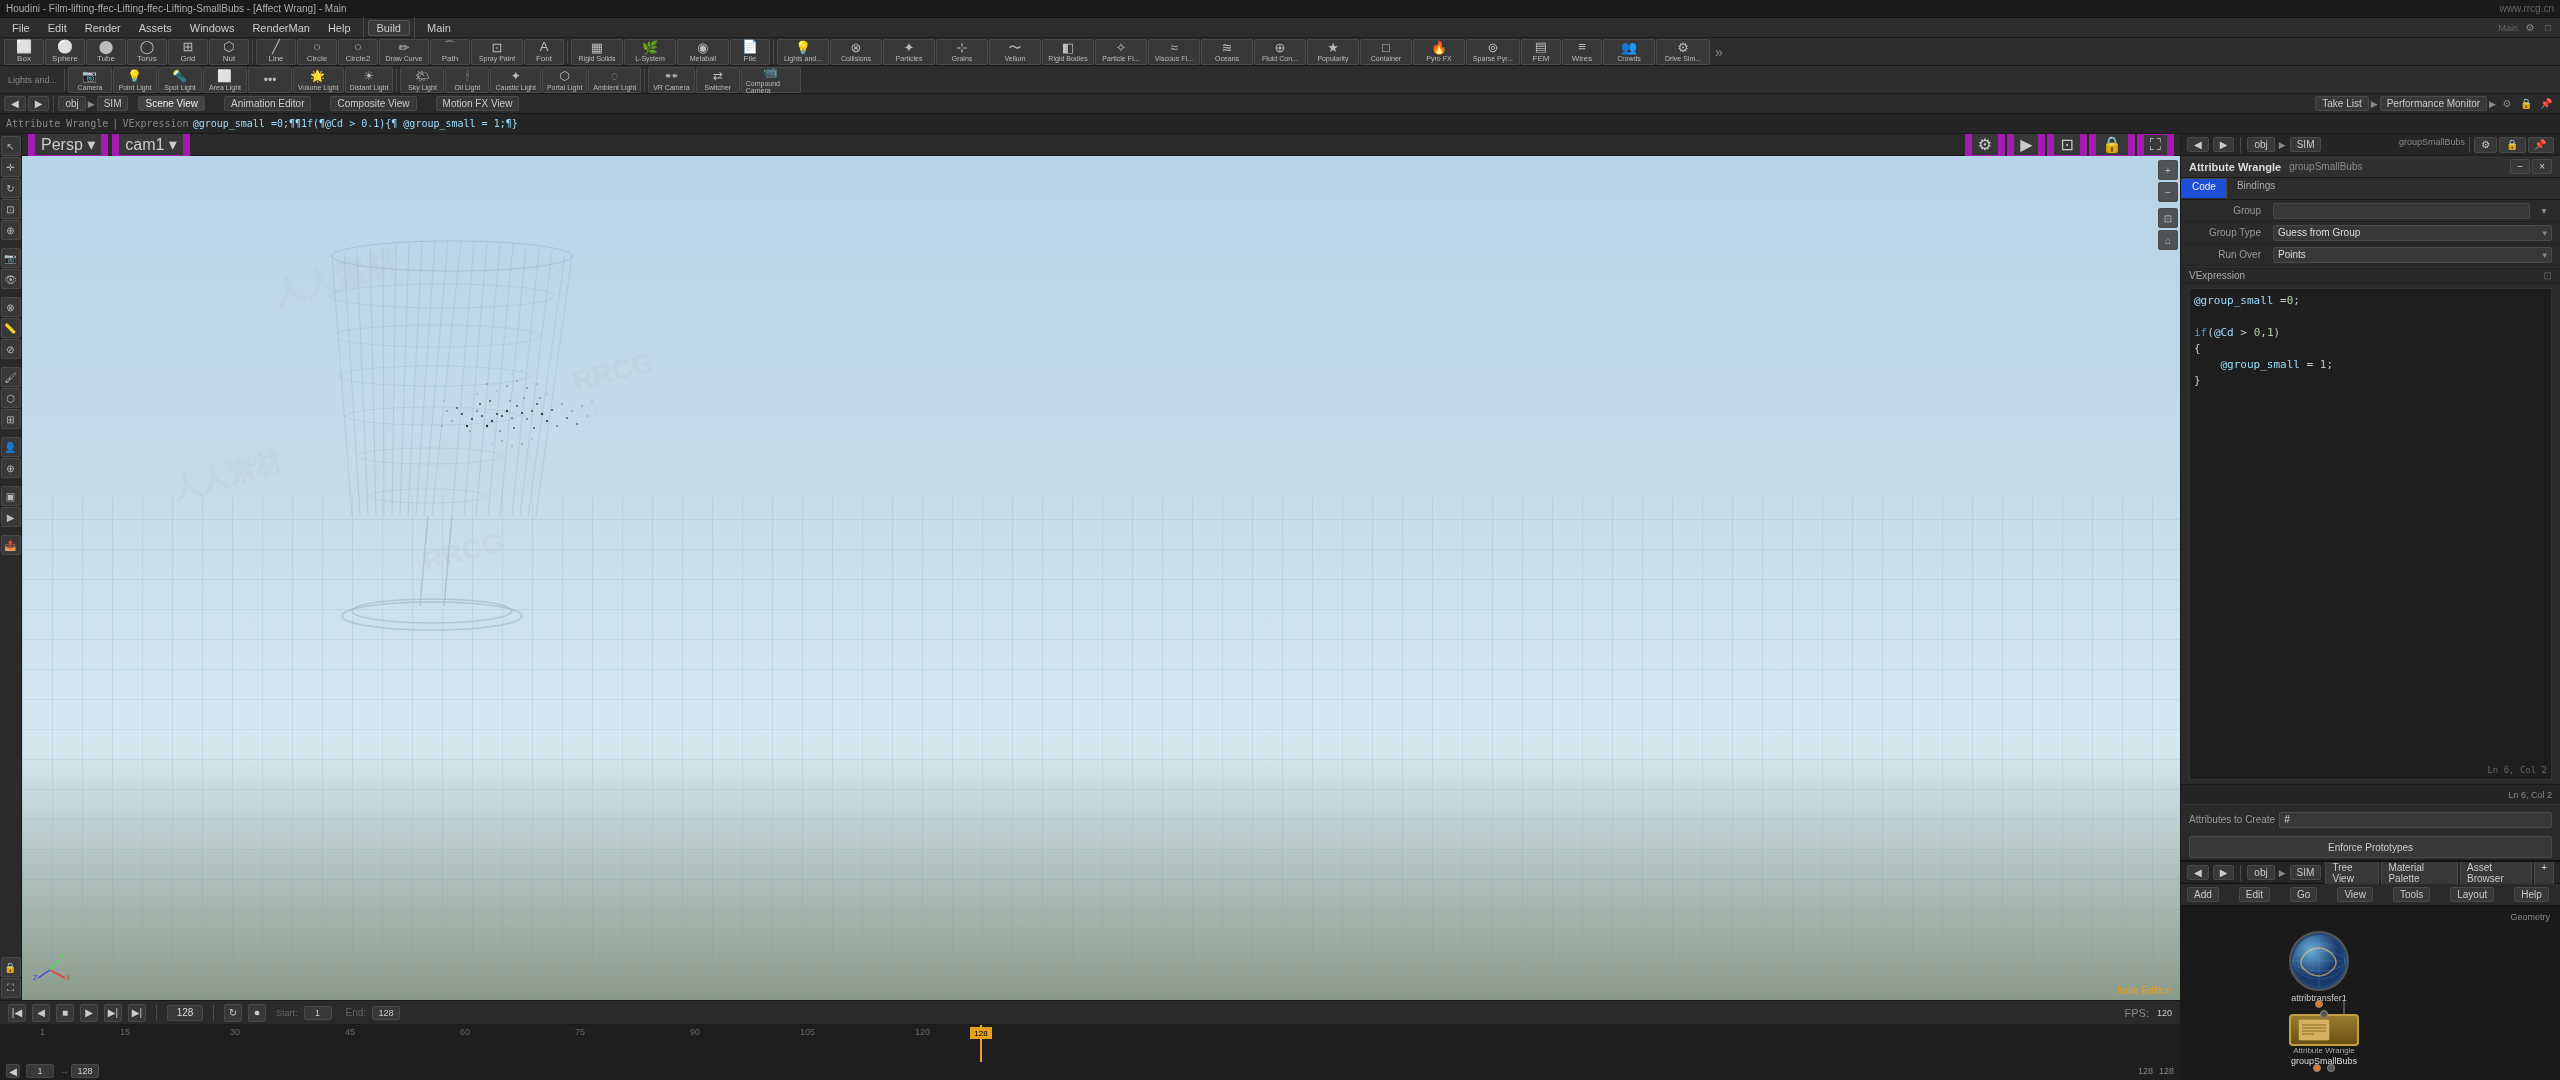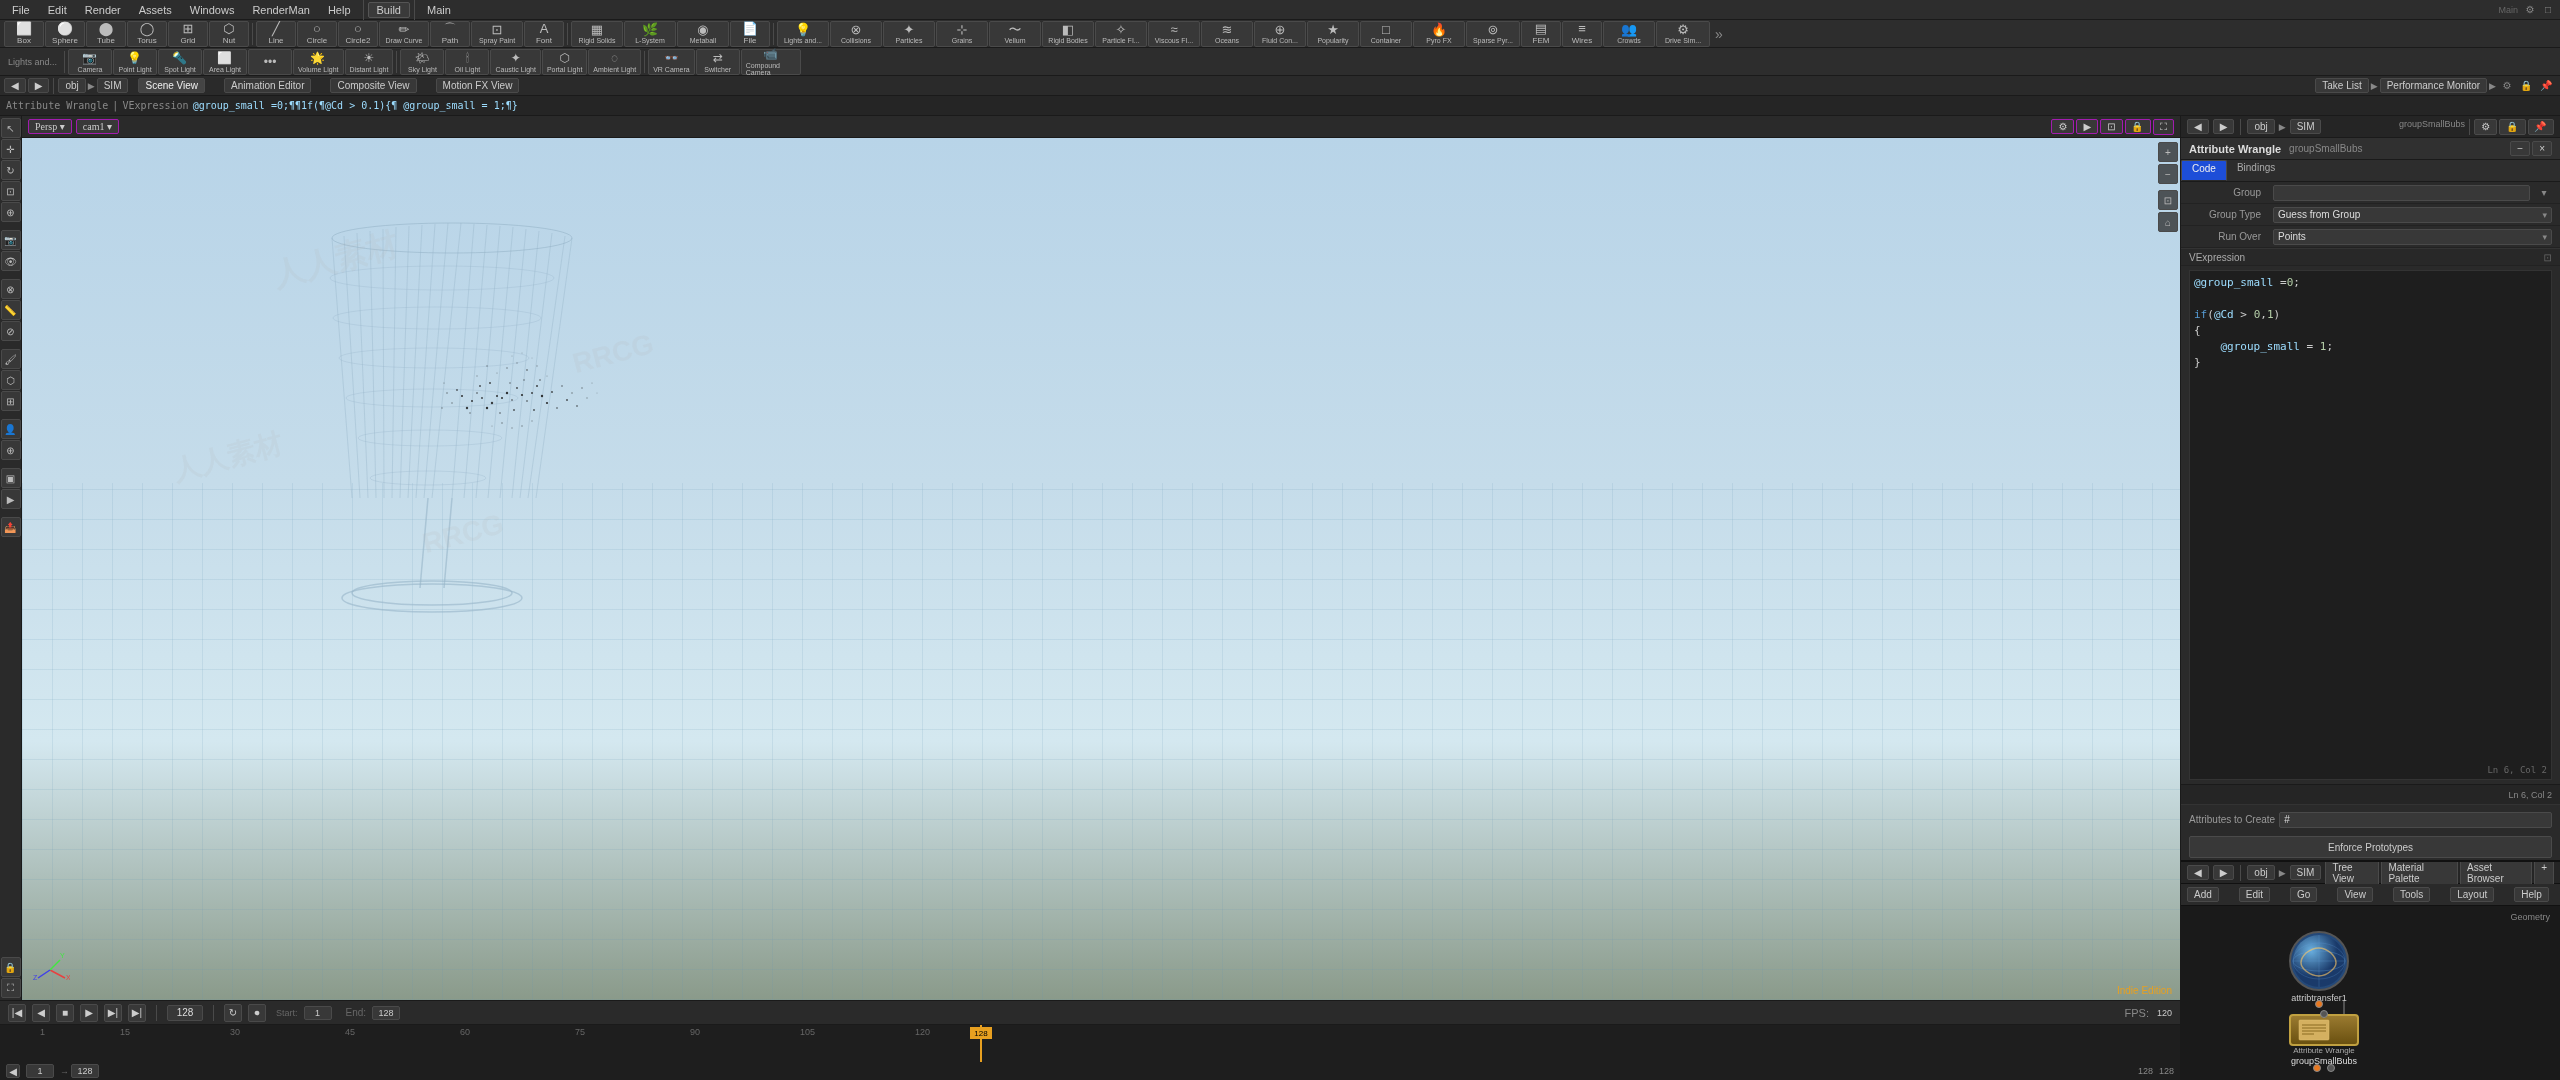--- a/index.html
+++ b/index.html
@@ -150,26 +150,25 @@
       display: flex;
       align-items: center;
       padding: 0 6px;
       gap: 4px;
       border-bottom: 1px solid #1a1a1a;
       font-size: 10px;
     }
     .vp-btn {
       padding: 1px 6px;
       background: #383838;
-      border: 1px solid #a21caf;
+      border: 7px solid #a21caf;
       border-radius: 2px;
       cursor: pointer;
-      font-size: 10px;
+      font-size: 16px;
       color: #ccc;
-      font-family: Liberation Serif, serif;
     }
 
     
     #viewport-canvas {
       flex: 1;
       position: relative;
       background: linear-gradient(to bottom, #b8d4e8 0%, #c5dcea 40%, #d4e8f0 70%, #8a9a8a 100%);
       overflow: hidden;
     }
 
@@ -608,20 +607,24 @@
       align-items: center;
       margin-left: auto;
       gap: 8px;
     }
   </style>
 </head>
 <body>
 
 <div id="app-wrapper">
 
+  <div id="title-bar">
+    <span>Houdini - Film-lifting-ffec-Lifting-ffec-Lifting-SmallBubs - [Affect Wrang] - Main</span>
+    <span style="margin-left: auto; color: #666;">www.rrcg.cn</span>
+  </div>
 
   <div id="menu-bar">
     <span class="menu-item">File</span>
     <span class="menu-item">Edit</span>
     <span class="menu-item">Render</span>
     <span class="menu-item">Assets</span>
     <span class="menu-item">Windows</span>
     <span class="menu-item">RenderMan</span>
     <span class="menu-item">Help</span>
     <div class="toolbar-separator"></div>

